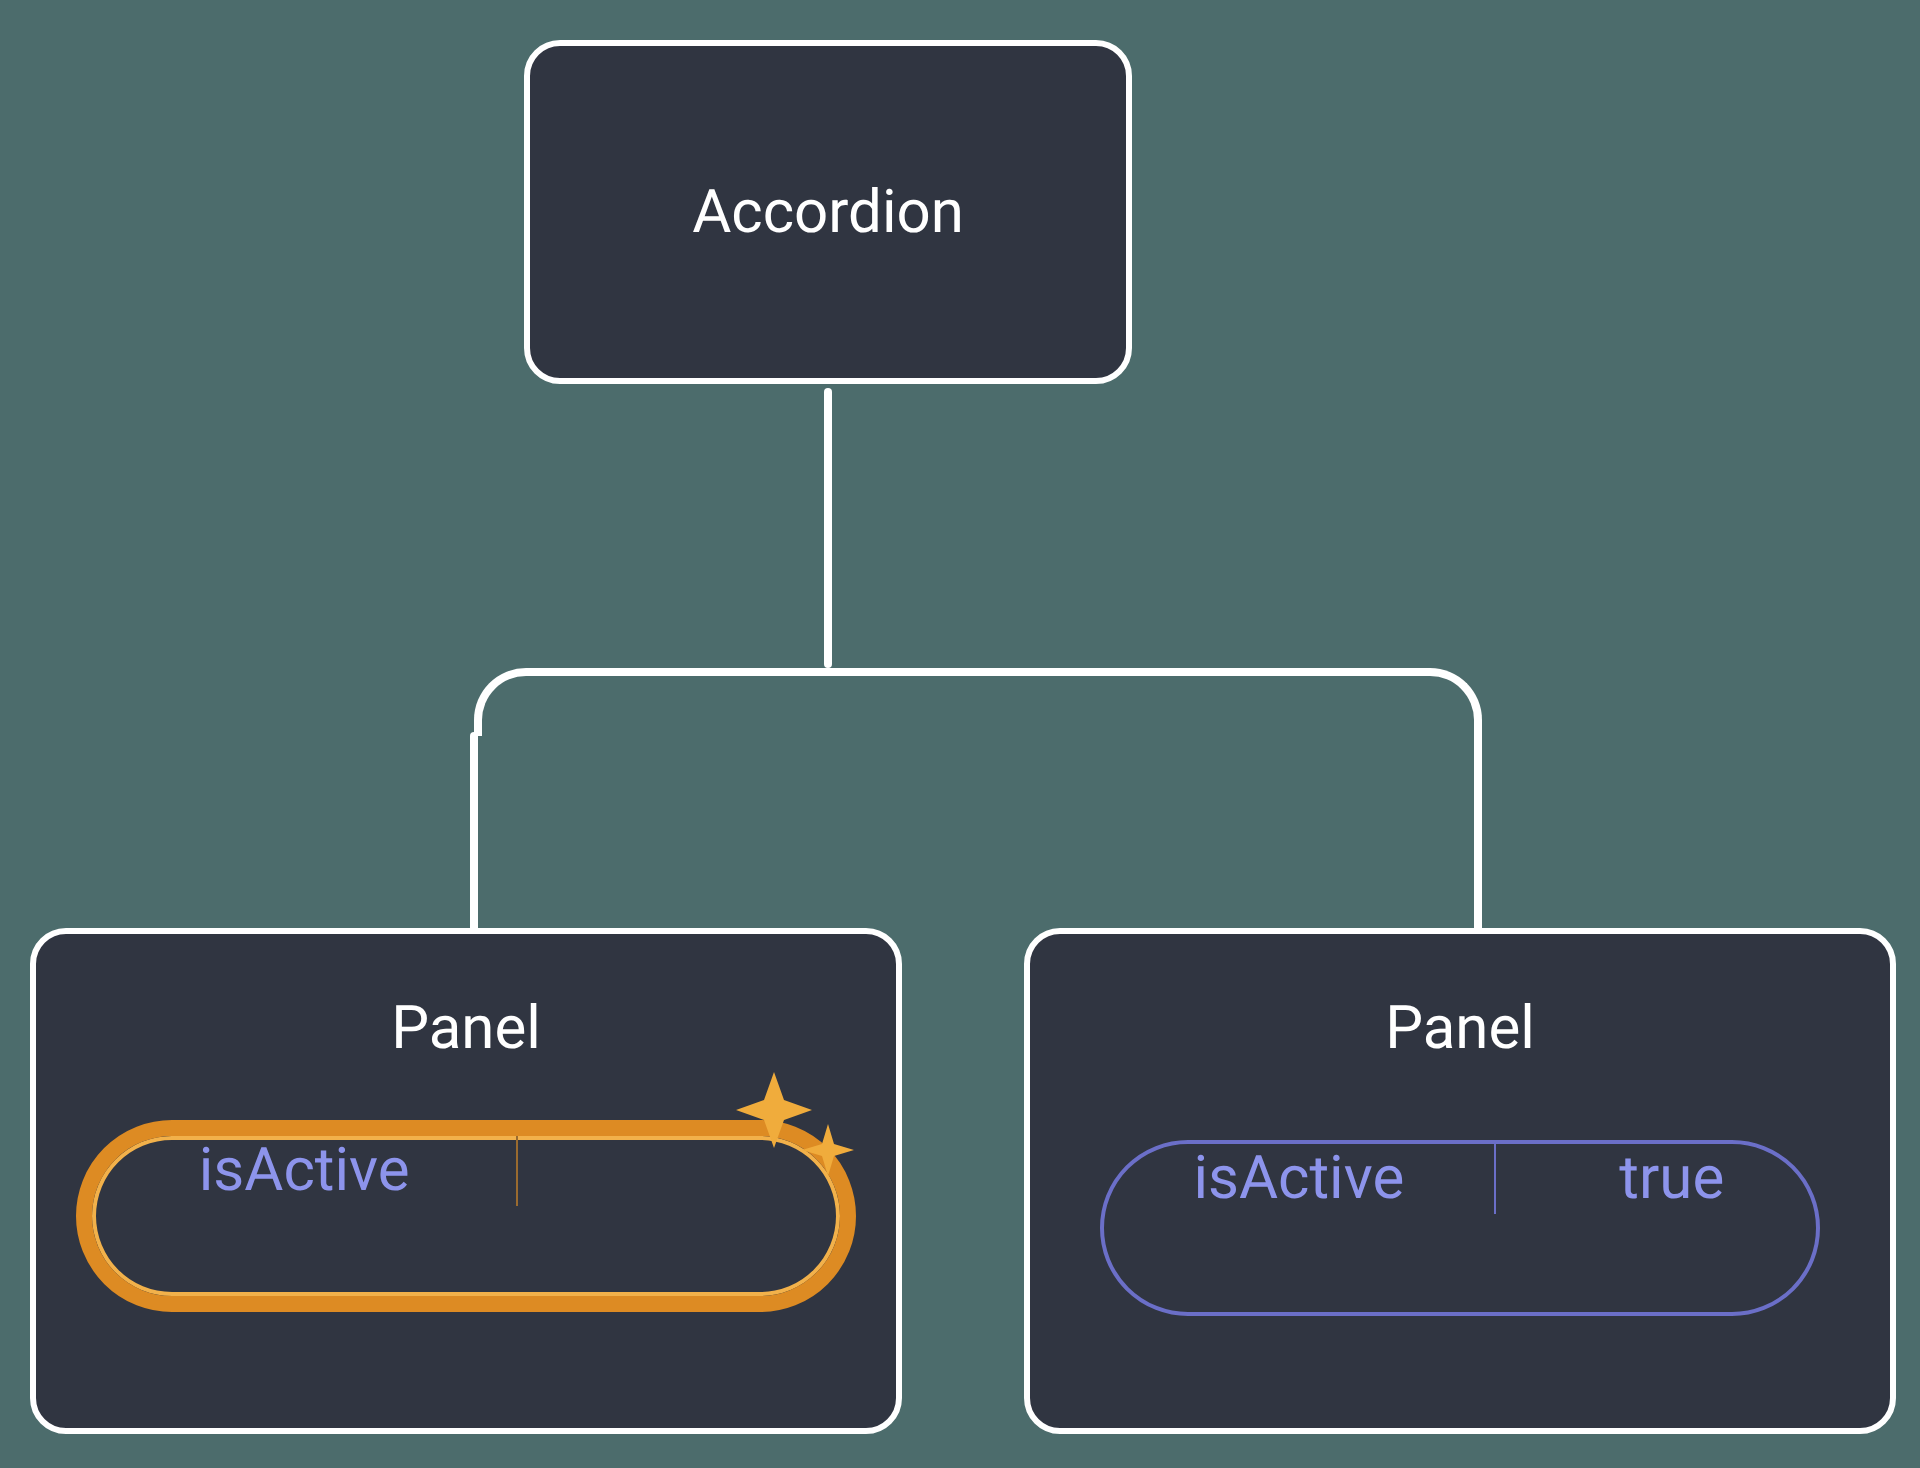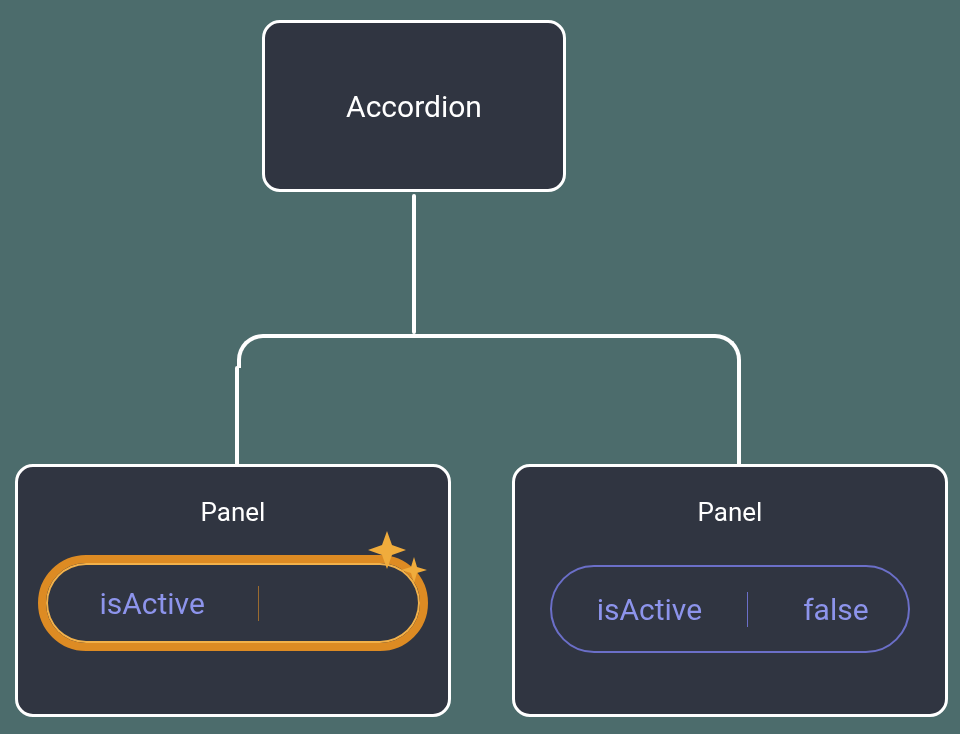--- a/index.html
+++ b/index.html
@@ -41,26 +41,26 @@
   .child-right {
     left: 512px;
     top: 464px;
     width: 436px;
     height: 253px;
     justify-content: flex-start;
     padding-top: 30px;
   }
   .panel-title {
     color: #fff;
-    font-size: 26px;
+    font-size: 30px;
     margin-bottom: 28px;
   }
   .pill {
     display: flex;
-    align-items: center;
+    align-items: flex-start;
     border-radius: 999px;
     height: 96px;
     position: relative;
     gap: 16px;
   }
   .pill-left, .pill-right {
     display: flex;
     align-items: center;
     justify-content: center;
     font-size: 30px;
@@ -156,15 +156,15 @@
       <path d="M52 30 L55 40 L65 43 L55 46 L52 56 L49 46 L39 43 L49 40 Z" fill="#f0ac3c"></path>
     </svg>
     <div class="pill-left">isActive</div>
   </div>
 </div>
 
 <div class="node child-right">
   <div class="panel-title">Panel</div>
   <div class="pill inactive">
     <div class="pill-left">isActive</div>
-    <div class="pill-right">false</div>
+    <div class="pill-right">true</div>
   </div>
 </div>
 
 </body></html>

